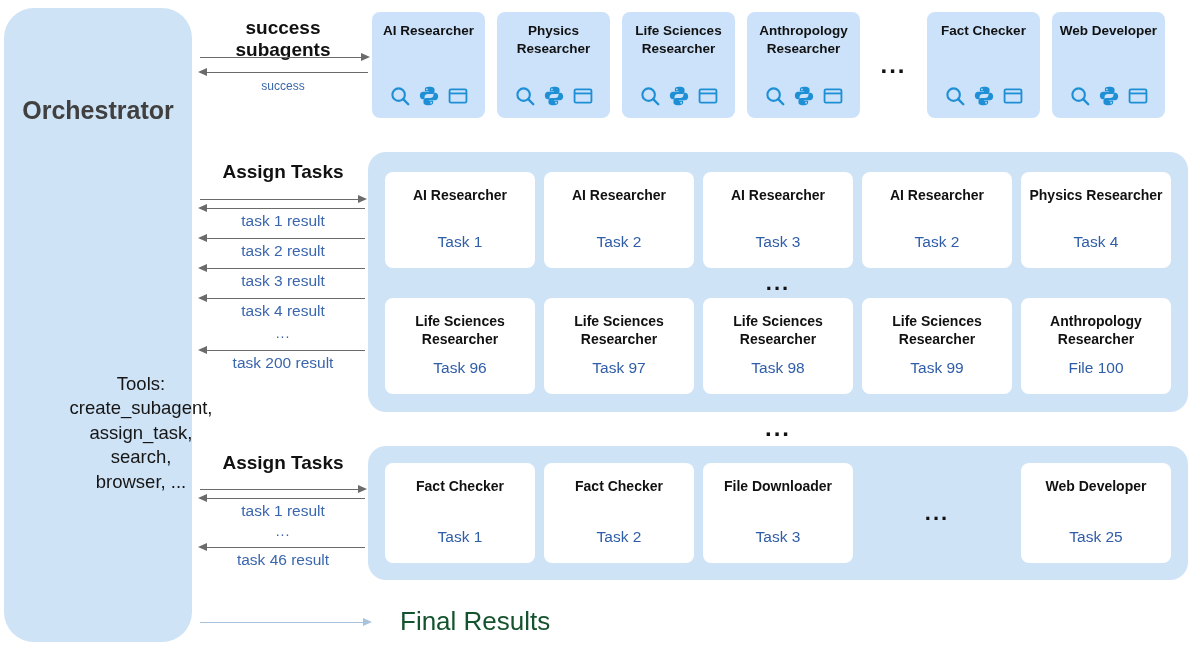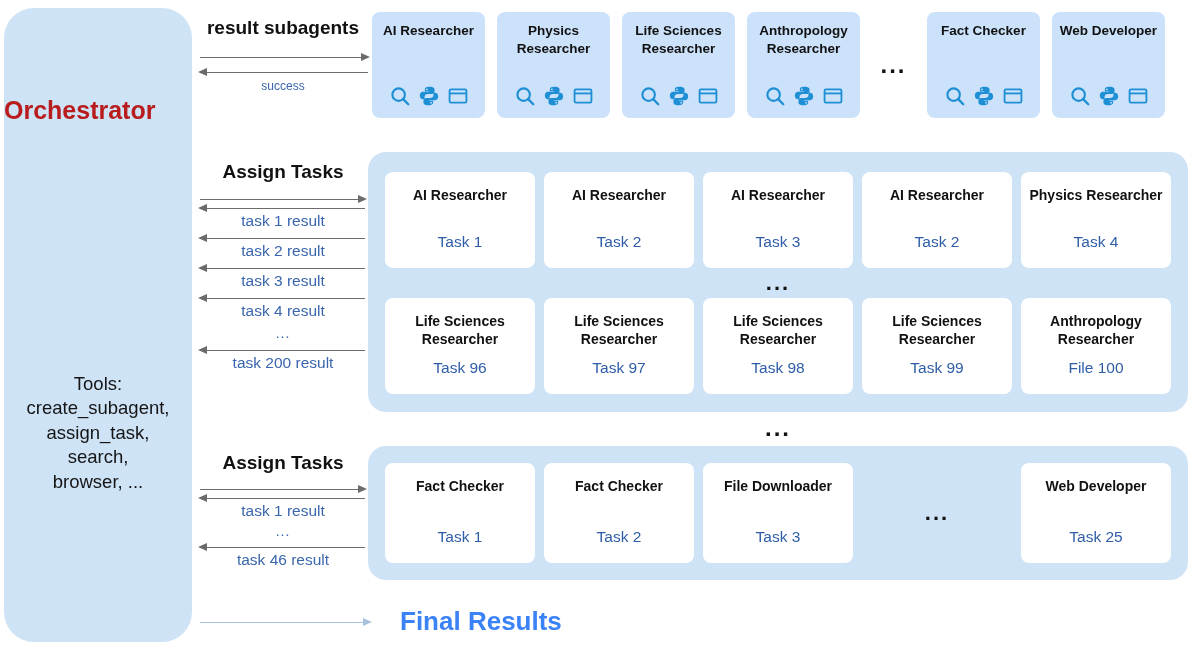--- a/index.html
+++ b/index.html
@@ -3,24 +3,24 @@
 <meta charset="utf-8">
 <style>
   html,body{margin:0;padding:0;}
   body{
     width:1200px;height:649px;position:relative;background:#ffffff;
     font-family:"Liberation Sans","DejaVu Sans",sans-serif;overflow:hidden;color:#111;
   }
   
   .orch-panel{position:absolute;left:4px;top:8px;width:188px;height:634px;
     background:#cfe3f6;border-radius:30px;}
-  .orch-title{position:absolute;top:88px;left:0;width:100%;
-    font-size:25px;font-weight:bold;color:#b91c1c;}
+  .orch-title{position:absolute;top:88px;left:0;width:100%;text-align:center;
+    font-size:25px;font-weight:bold;color:#404040;}
   .orch-tools{position:absolute;top:364px;left:0;width:100%;text-align:center;
-    font-size:18.5px;line-height:1.32;color:#151515;white-space:pre-line;}
+    font-size:18.5px;line-height:1.32;color:#151515;white-space:pre-line;padding-left:43px;}
   
   .flow-label{position:absolute;left:200px;width:166px;text-align:center;
     font-size:19px;font-weight:bold;color:#111;}
   .sub-label{position:absolute;left:200px;width:166px;text-align:center;
     font-size:15.5px;color:#3a66ad;}
   .mini-ellipsis{position:absolute;left:200px;width:166px;text-align:center;
     font-size:14px;color:#3a66ad;letter-spacing:1px;}
   
   .arrow{position:absolute;height:0;border-top:1.7px solid #6b6b6b;}
   .arrow::after{content:"";position:absolute;top:-5px;width:0;height:0;
@@ -44,37 +44,37 @@
   .pool-row{position:absolute;left:17px;display:flex;gap:9px;}
   .task-card{width:150px;background:#ffffff;border-radius:8px;box-sizing:border-box;
     display:flex;flex-direction:column;align-items:center;padding:14px 8px 17px;}
   .task-card .card-agent{font-size:14px;font-weight:bold;text-align:center;line-height:1.3;color:#111;}
   .task-card .card-task{margin-top:auto;font-size:15.5px;color:#2f5da8;}
   .big-ellipsis{font-weight:bold;font-size:22px;letter-spacing:2px;color:#111;text-align:center;}
   .pool-mid-ellipsis{position:absolute;left:0;width:100%;text-align:center;
     font-weight:bold;font-size:22px;letter-spacing:2px;color:#111;}
   .flex-ellipsis{flex:1;display:flex;align-items:center;justify-content:center;}
   
-  .final-label{position:absolute;left:400px;top:606px;font-size:26px;font-weight:bold;color:#3b82f6;}
+  .final-label{position:absolute;left:400px;top:606px;font-size:26px;font-weight:normal;color:#14532d;}
   .between-ellipsis{position:absolute;left:368px;top:414px;width:820px;text-align:center;
     font-weight:bold;font-size:24px;letter-spacing:2px;color:#111;}
 </style>
 </head>
 <body>
 
 <div class="orch-panel">
   <div class="orch-title">Orchestrator</div>
   <div class="orch-tools">Tools:
 create_subagent,
 assign_task,
 search,
 browser, ...</div>
 </div>
 
-<div class="flow-label" style="top:17px">result subagents</div>
+<div class="flow-label" style="top:17px">success subagents</div>
 <div class="arrow right" style="left:200px;top:57px;width:168px"></div>
 <div class="arrow left" style="left:200px;top:72px;width:168px"></div>
 <div class="sub-label" style="top:79px;font-size:12px">success</div>
 
 <div class="agent-row">
 
   <div class="agent-box">
     <div class="agent-name">AI Researcher</div>
     <div class="agent-icons">
       <span>

